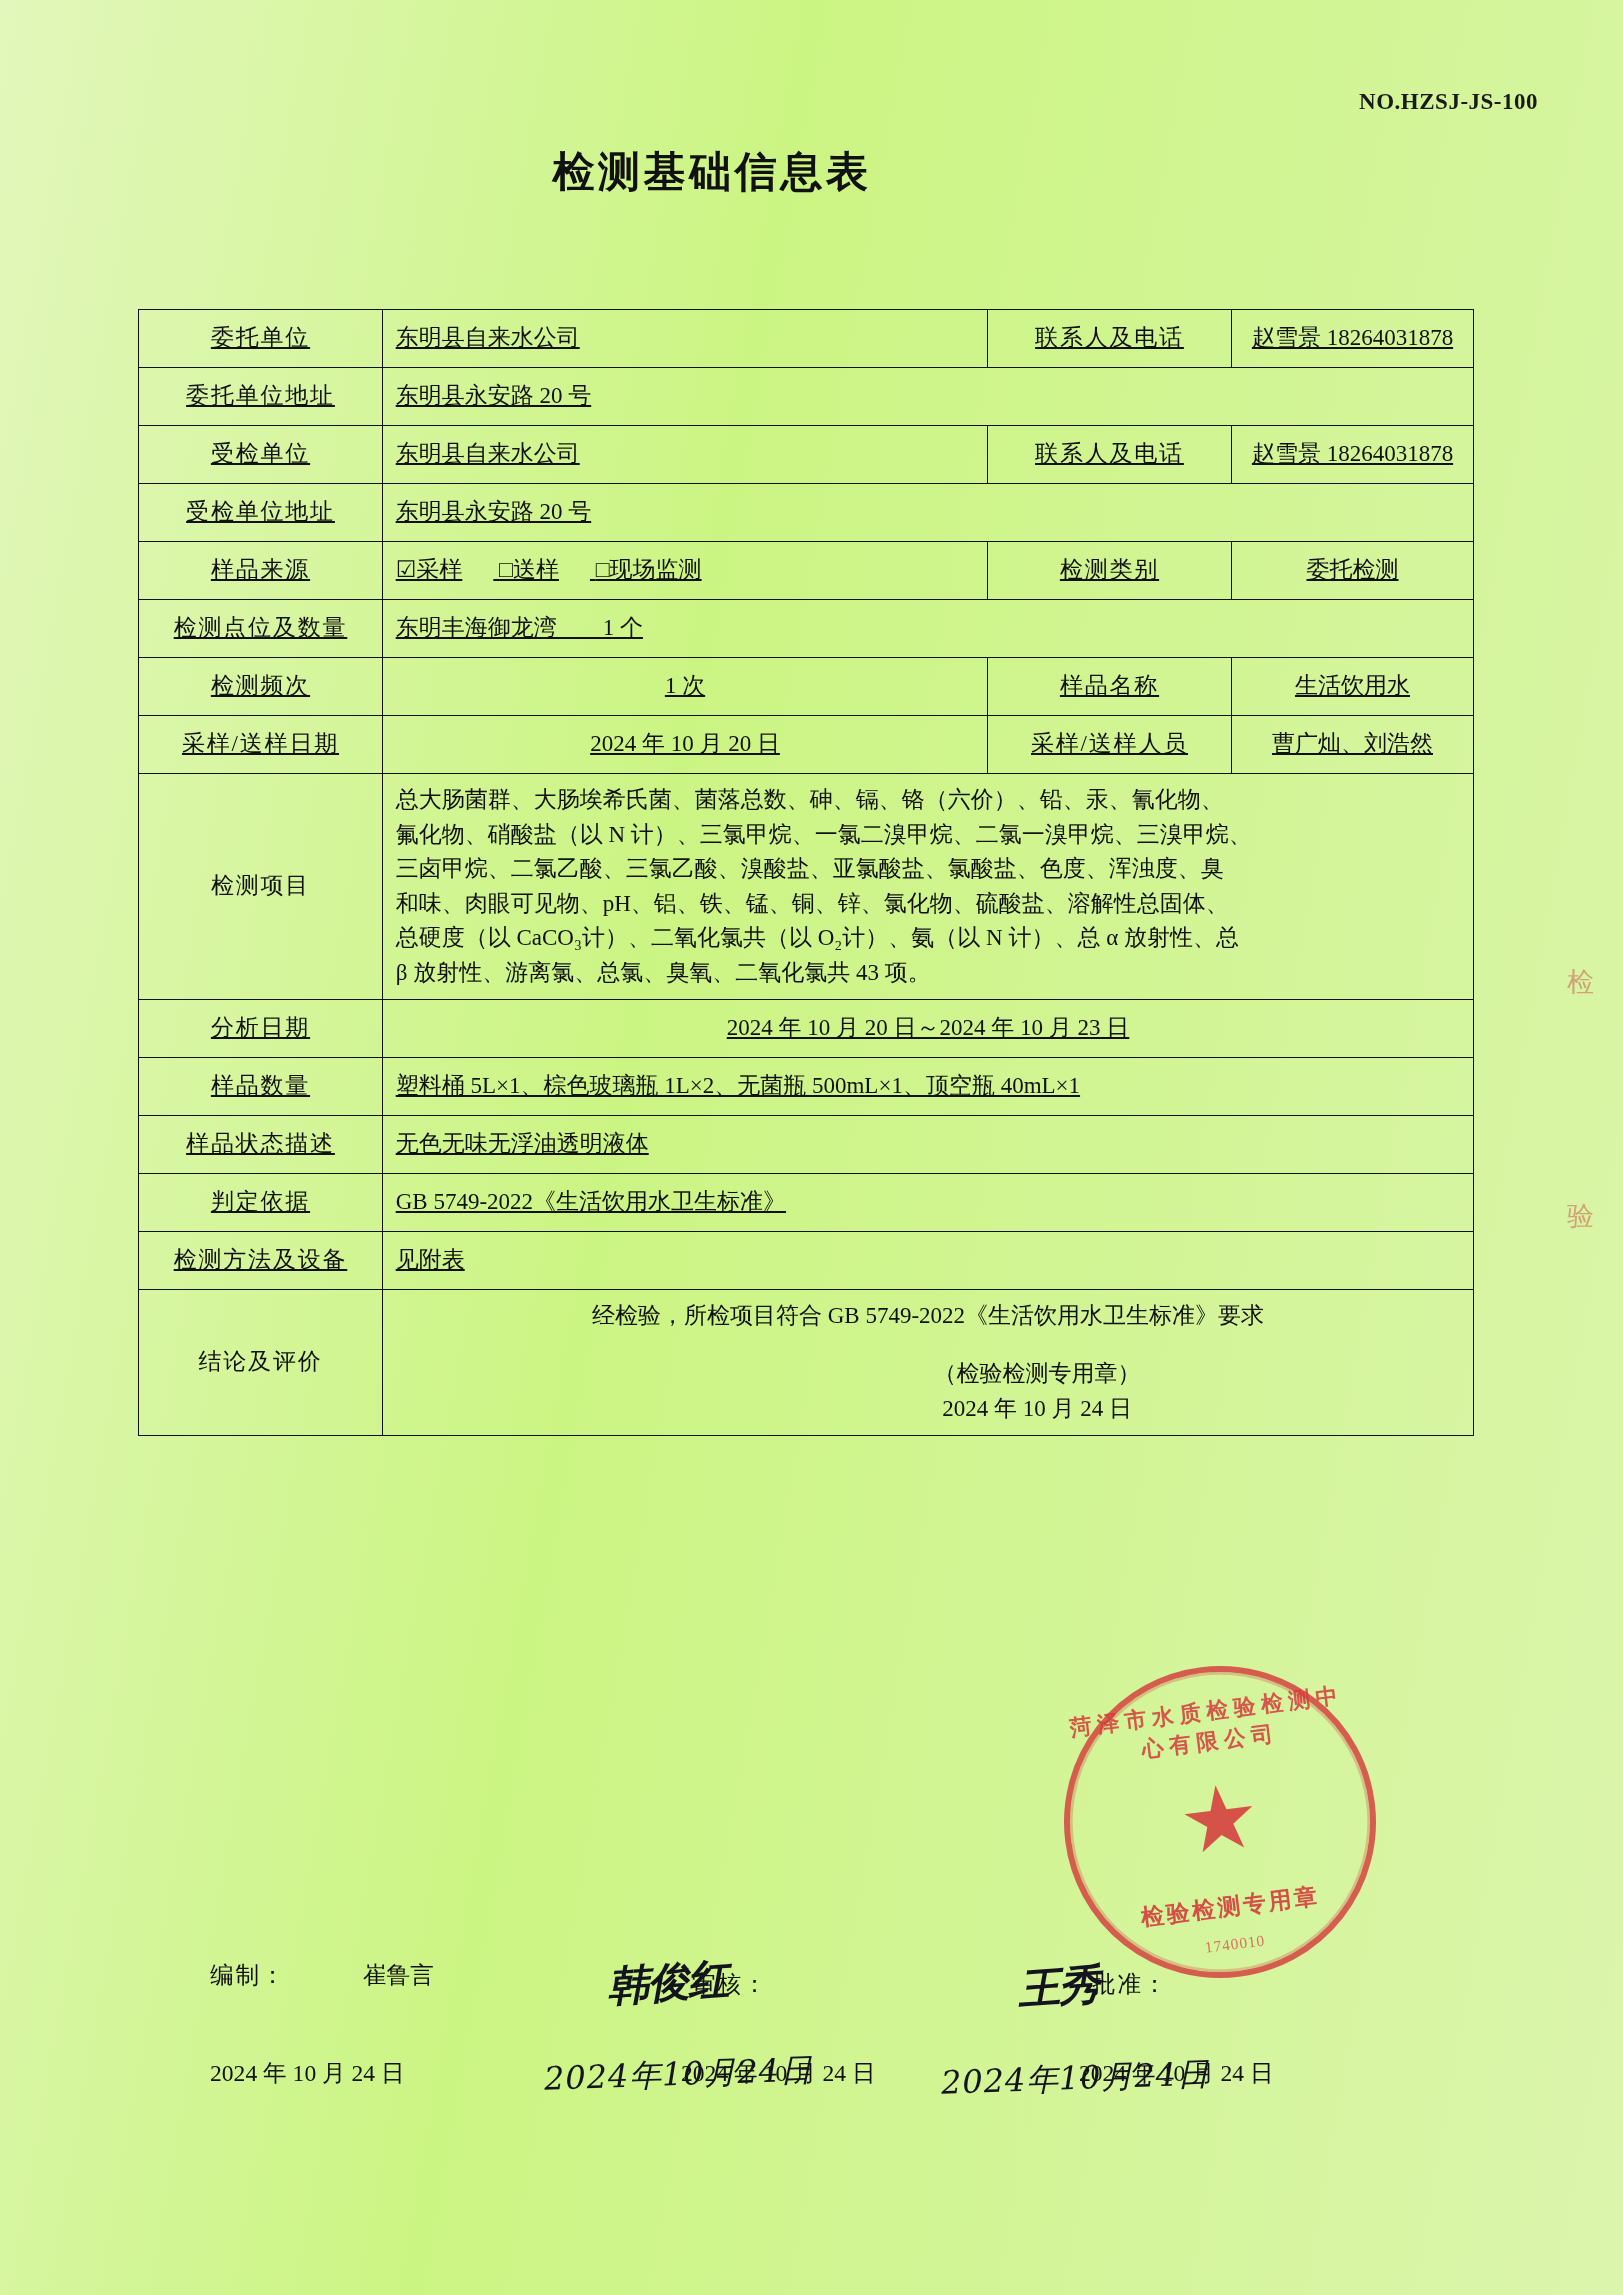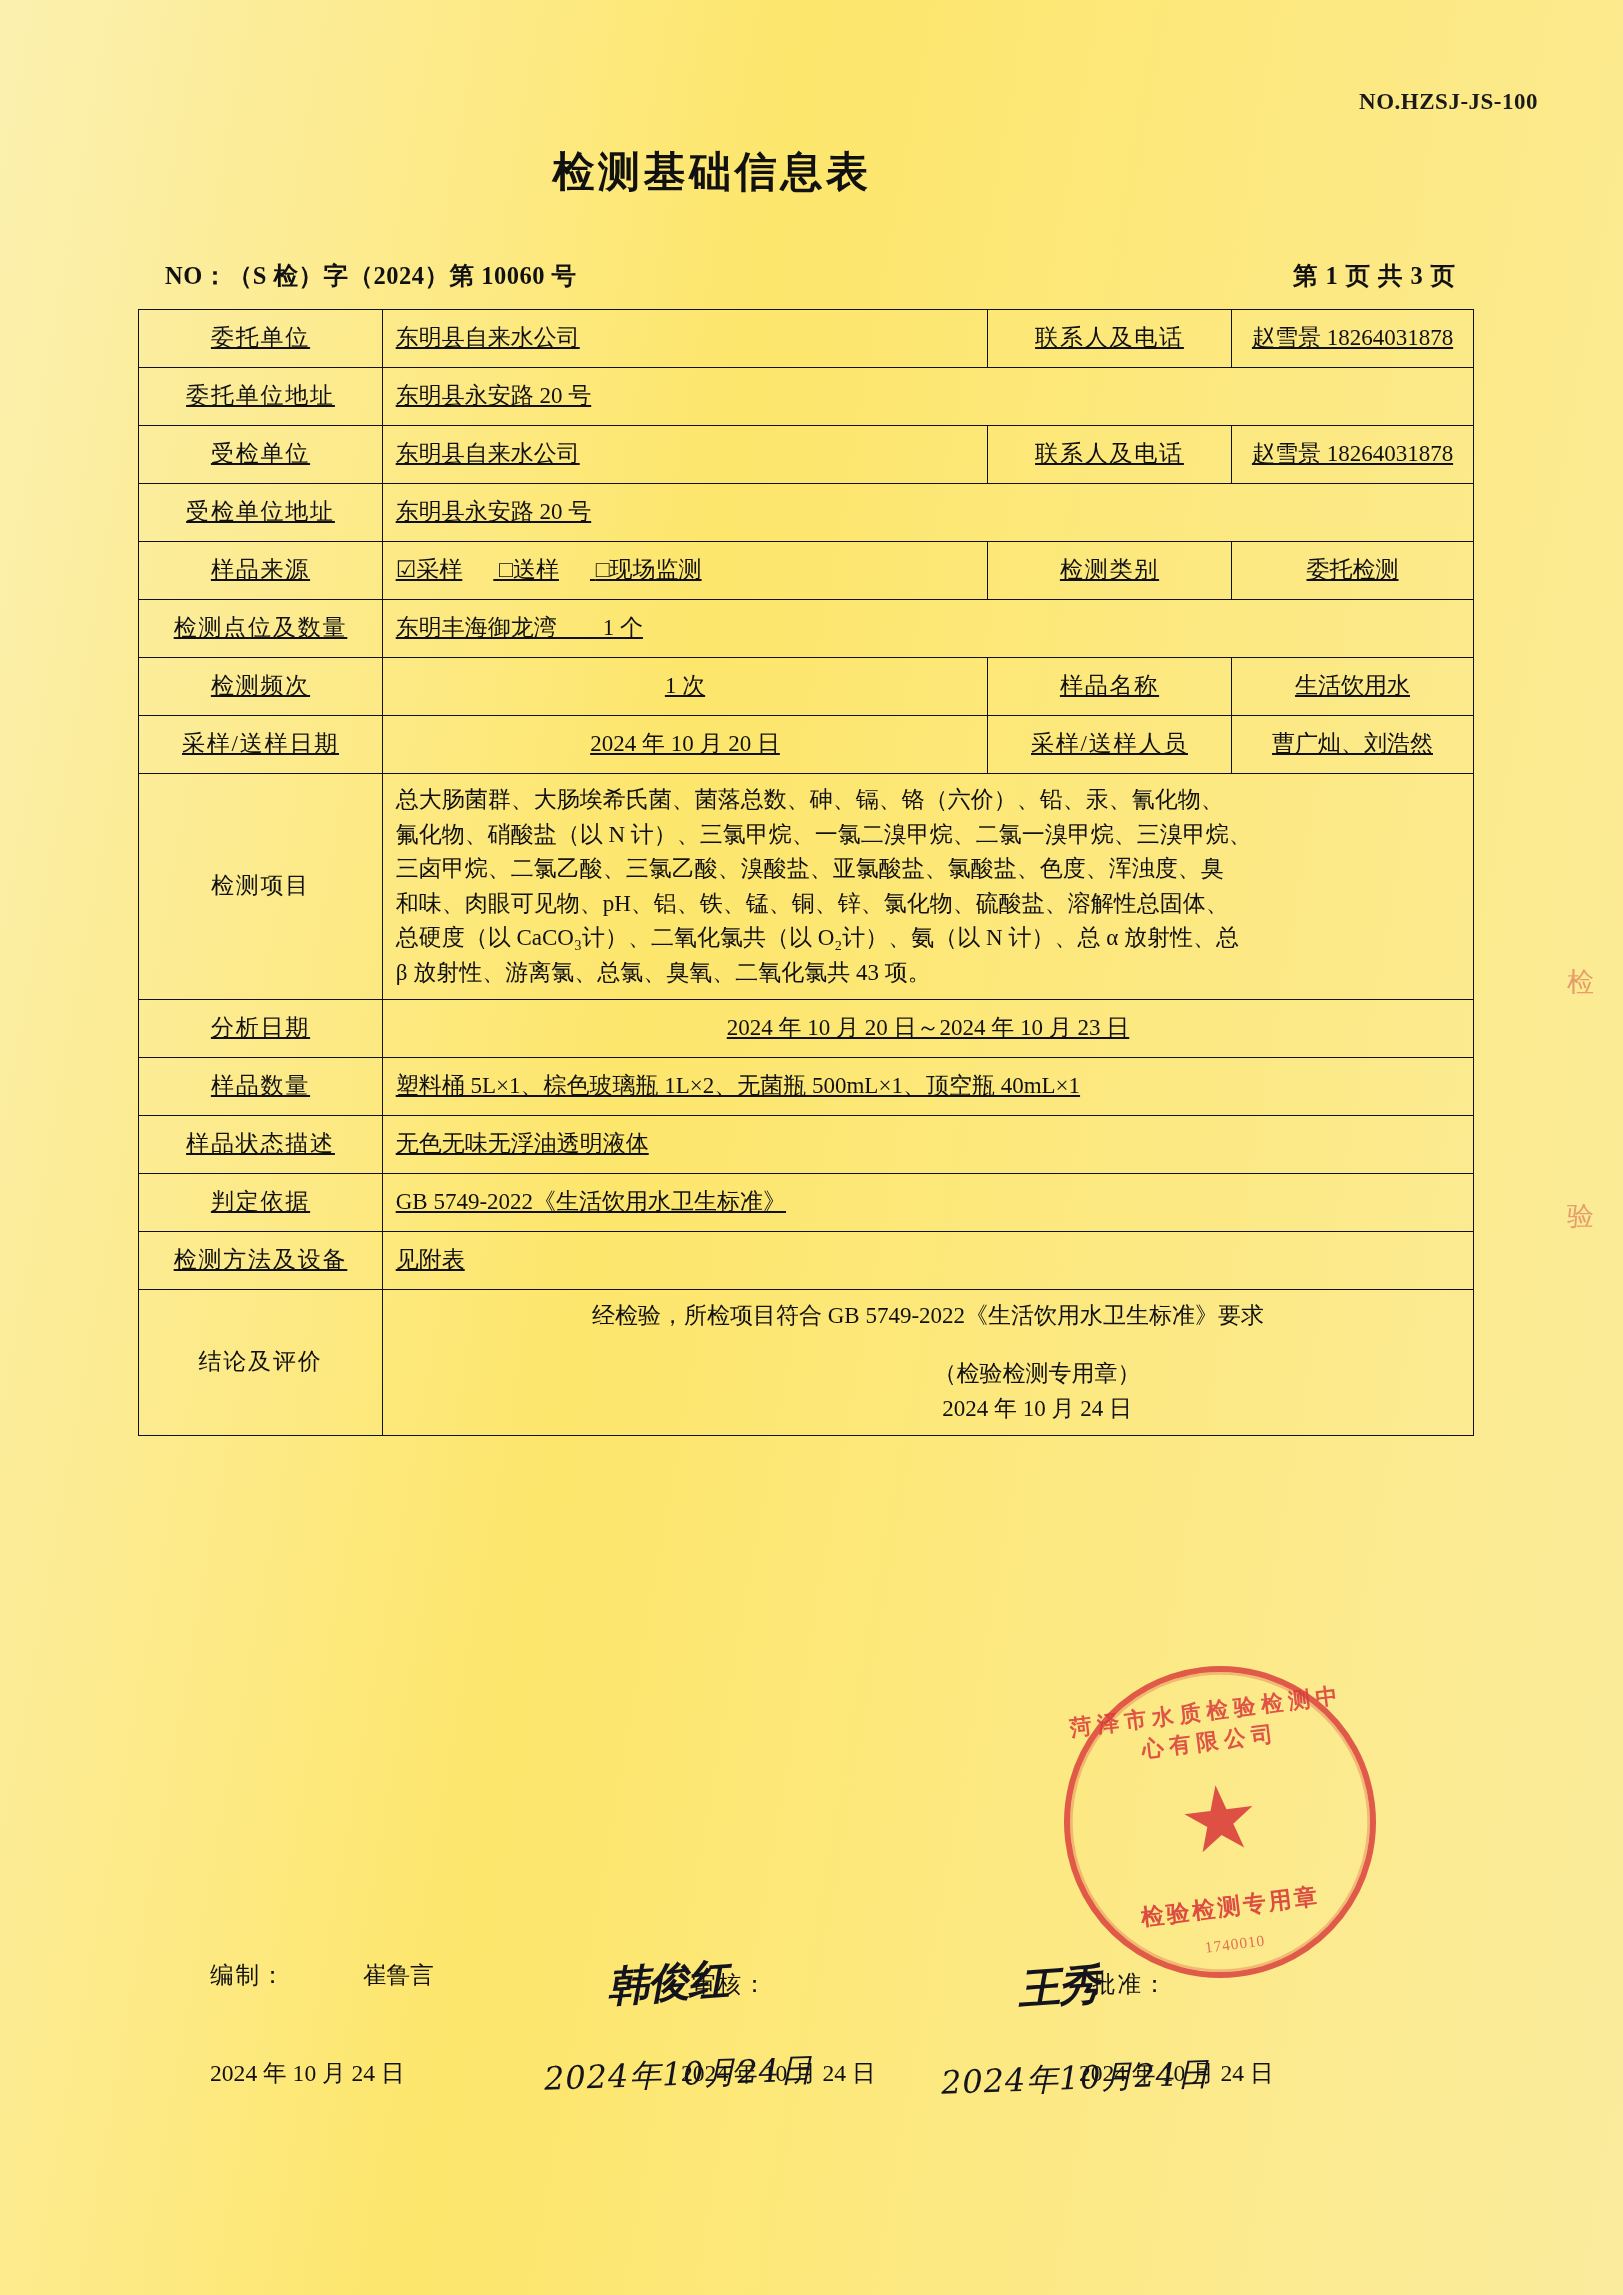--- a/index.html
+++ b/index.html
@@ -13,21 +13,21 @@
     position: relative;
     font-family: "Liberation Serif", "DejaVu Serif", serif;
     color: #111;
     overflow: hidden;
   }
   .page {
     position: absolute;
     left: 0; top: 0;
     width: 1624px;
     height: 2296px;
-    background: #fde047;
+    background: #bef264;
   }
   
   .page::before{
     content:"";
     position:absolute; inset:0;
     background: linear-gradient(100deg, rgba(250,250,245,0.6), rgba(255,255,255,0.2) 40%, rgba(248,248,244,0.5));
     pointer-events:none;
   }
 
   .doc-no {
@@ -226,24 +226,20 @@
 </style>
 </head>
 <body>
 
 <div class="page">
 
   <div class="doc-no">NO.HZSJ-JS-100</div>
 
   <div class="title">检测基础信息表</div>
 
-  <div class="subline">
-    <span class="no-text">NO：（S 检）字（2024）第 10060 号</span>
-    <span class="page-text">第 1 页  共 3 页</span>
-  </div>
 
   <table class="main">
     <colgroup>
       <col style="width:244px">
       <col style="width:605px">
       <col style="width:244px">
       <col style="width:242px">
     </colgroup>
     <tbody>
       <tr class="row-h">

